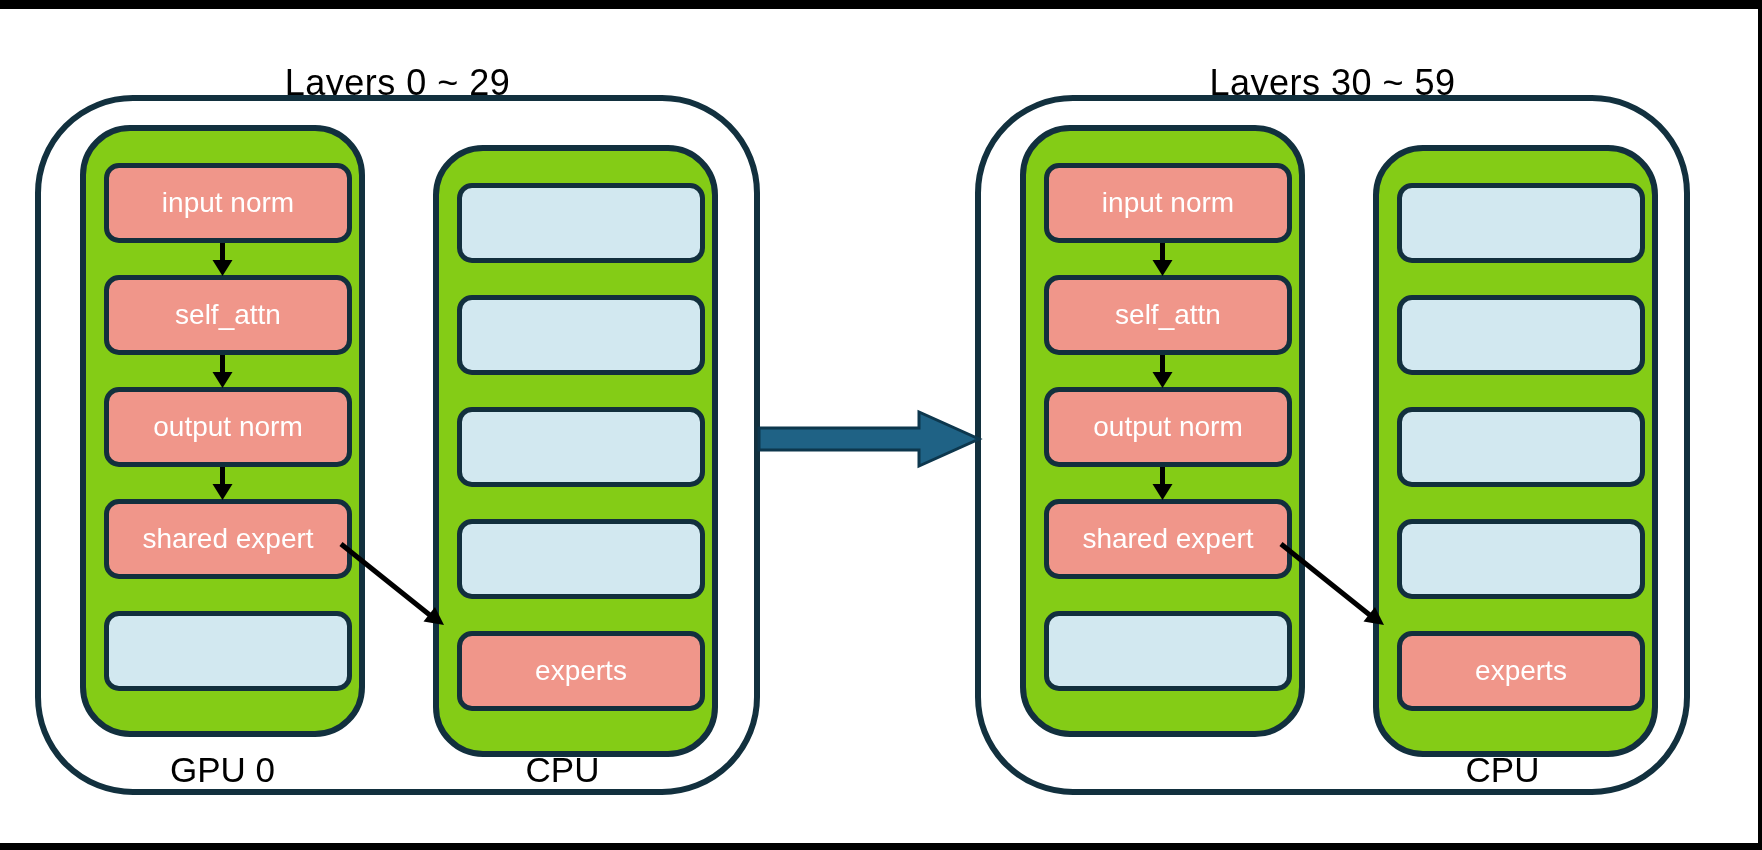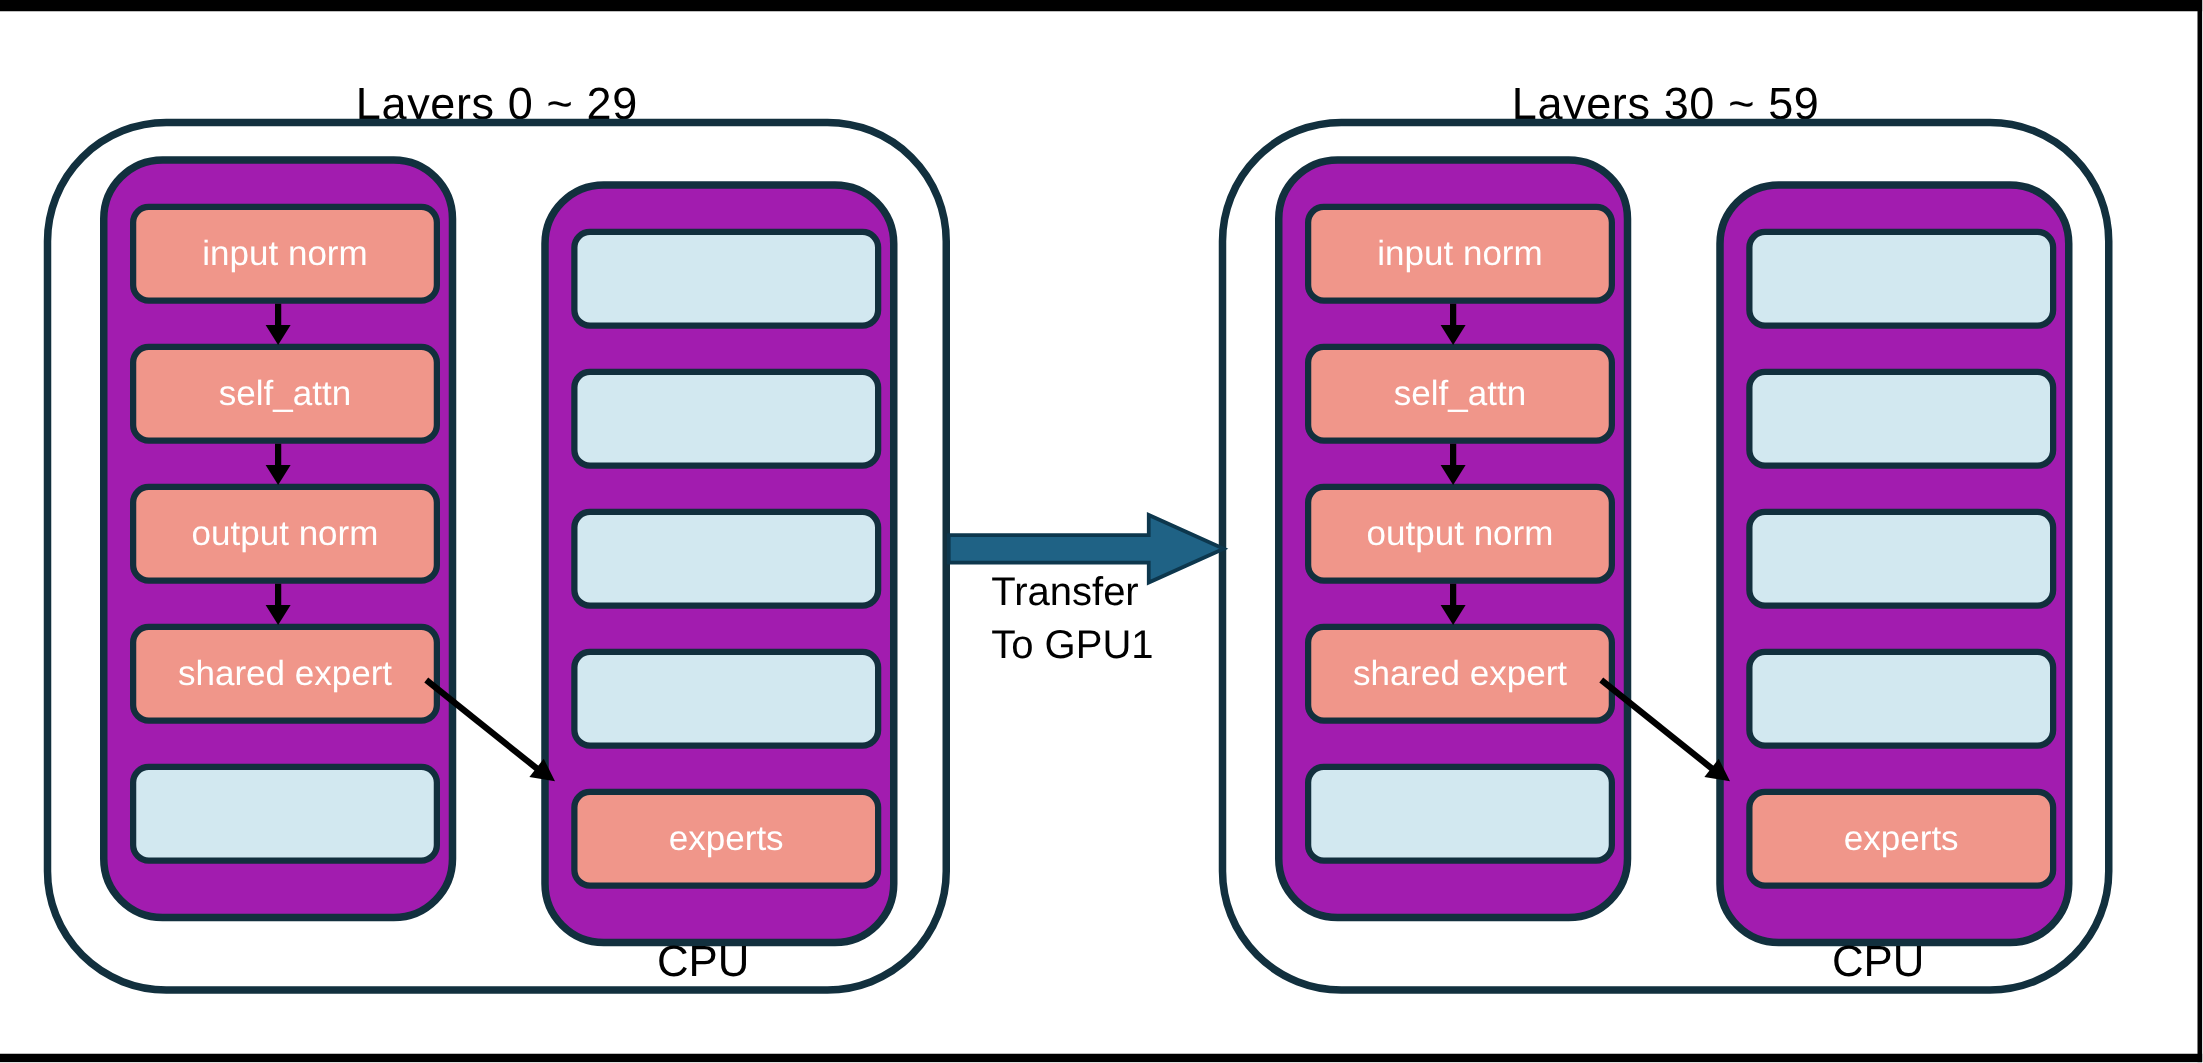--- a/index.html
+++ b/index.html
@@ -27,21 +27,21 @@
     letter-spacing: 0.5px; color: #000000; white-space: nowrap;
   }
   .outer-rect {
     position: absolute; inset: 0;
     border: 6px solid #12303e; border-radius: 98px;
     box-sizing: border-box; background: #ffffff;
   }
   .device-col {
     position: absolute; top: 30px; width: 285px; height: 612px;
     border: 6px solid #12303e; border-radius: 50px;
-    box-sizing: border-box; background: #a21caf;
+    box-sizing: border-box; background: #84cc16;
     display: flex; flex-direction: column; align-items: center;
     padding-top: 32px; gap: 32px; padding-left: 11px;
   }
   .gpu-col { left: 45px; }
   .cpu-col { left: 398px; margin-top: 20px; }
 
   .slot {
     width: 248px; height: 80px; box-sizing: border-box;
     border: 5px solid #122f3d; border-radius: 15px;
     display: flex; align-items: center; justify-content: center;
@@ -109,20 +109,21 @@
         <line x1="187.5" y1="372" x2="187.5" y2="391" stroke="#000000" stroke-width="5"></line>
         <polygon points="177.5,389 197.5,389 187.5,405" fill="#000000"></polygon>
       </g>
 
       <g>
         <line x1="306" y1="449" x2="396" y2="521" stroke="#000000" stroke-width="5"></line>
         <polygon points="409,530 388.5,526.5 400,512" fill="#000000"></polygon>
       </g>
     </svg>
 
+    <div class="device-label gpu-label">GPU 0</div>
     <div class="device-label cpu-label">CPU</div>
   </section>
 
   <section class="group group-b">
     <h2 class="group-title">Layers 30 ~ 59</h2>
     <div class="outer-rect"></div>
 
     <div class="device-col gpu-col">
       <div class="slot module">input norm</div>
       <div class="slot module">self_attn</div>
@@ -157,22 +158,18 @@
         <polygon points="409,530 388.5,526.5 400,512" fill="#000000"></polygon>
       </g>
     </svg>
 
     <div class="device-label cpu-label">CPU</div>
   </section>
 
   <svg class="transfer-arrow-svg" width="226" height="72" viewBox="0 0 226 72">
     <polygon points="2,25 162,25 162,9 222,36 162,63 162,47 2,47" fill="#1f6285" stroke="#0d374d" stroke-width="3"></polygon>
   </svg>
-  <div class="transfer-text">
-    <div>Transfer</div>
-    <div>To GPU1</div>
-  </div>
 
   <div class="frame-bar frame-top"></div>
   <div class="frame-bar frame-bottom"></div>
   <div class="frame-bar frame-right"></div>
 
 </div>
 
 </body></html>

